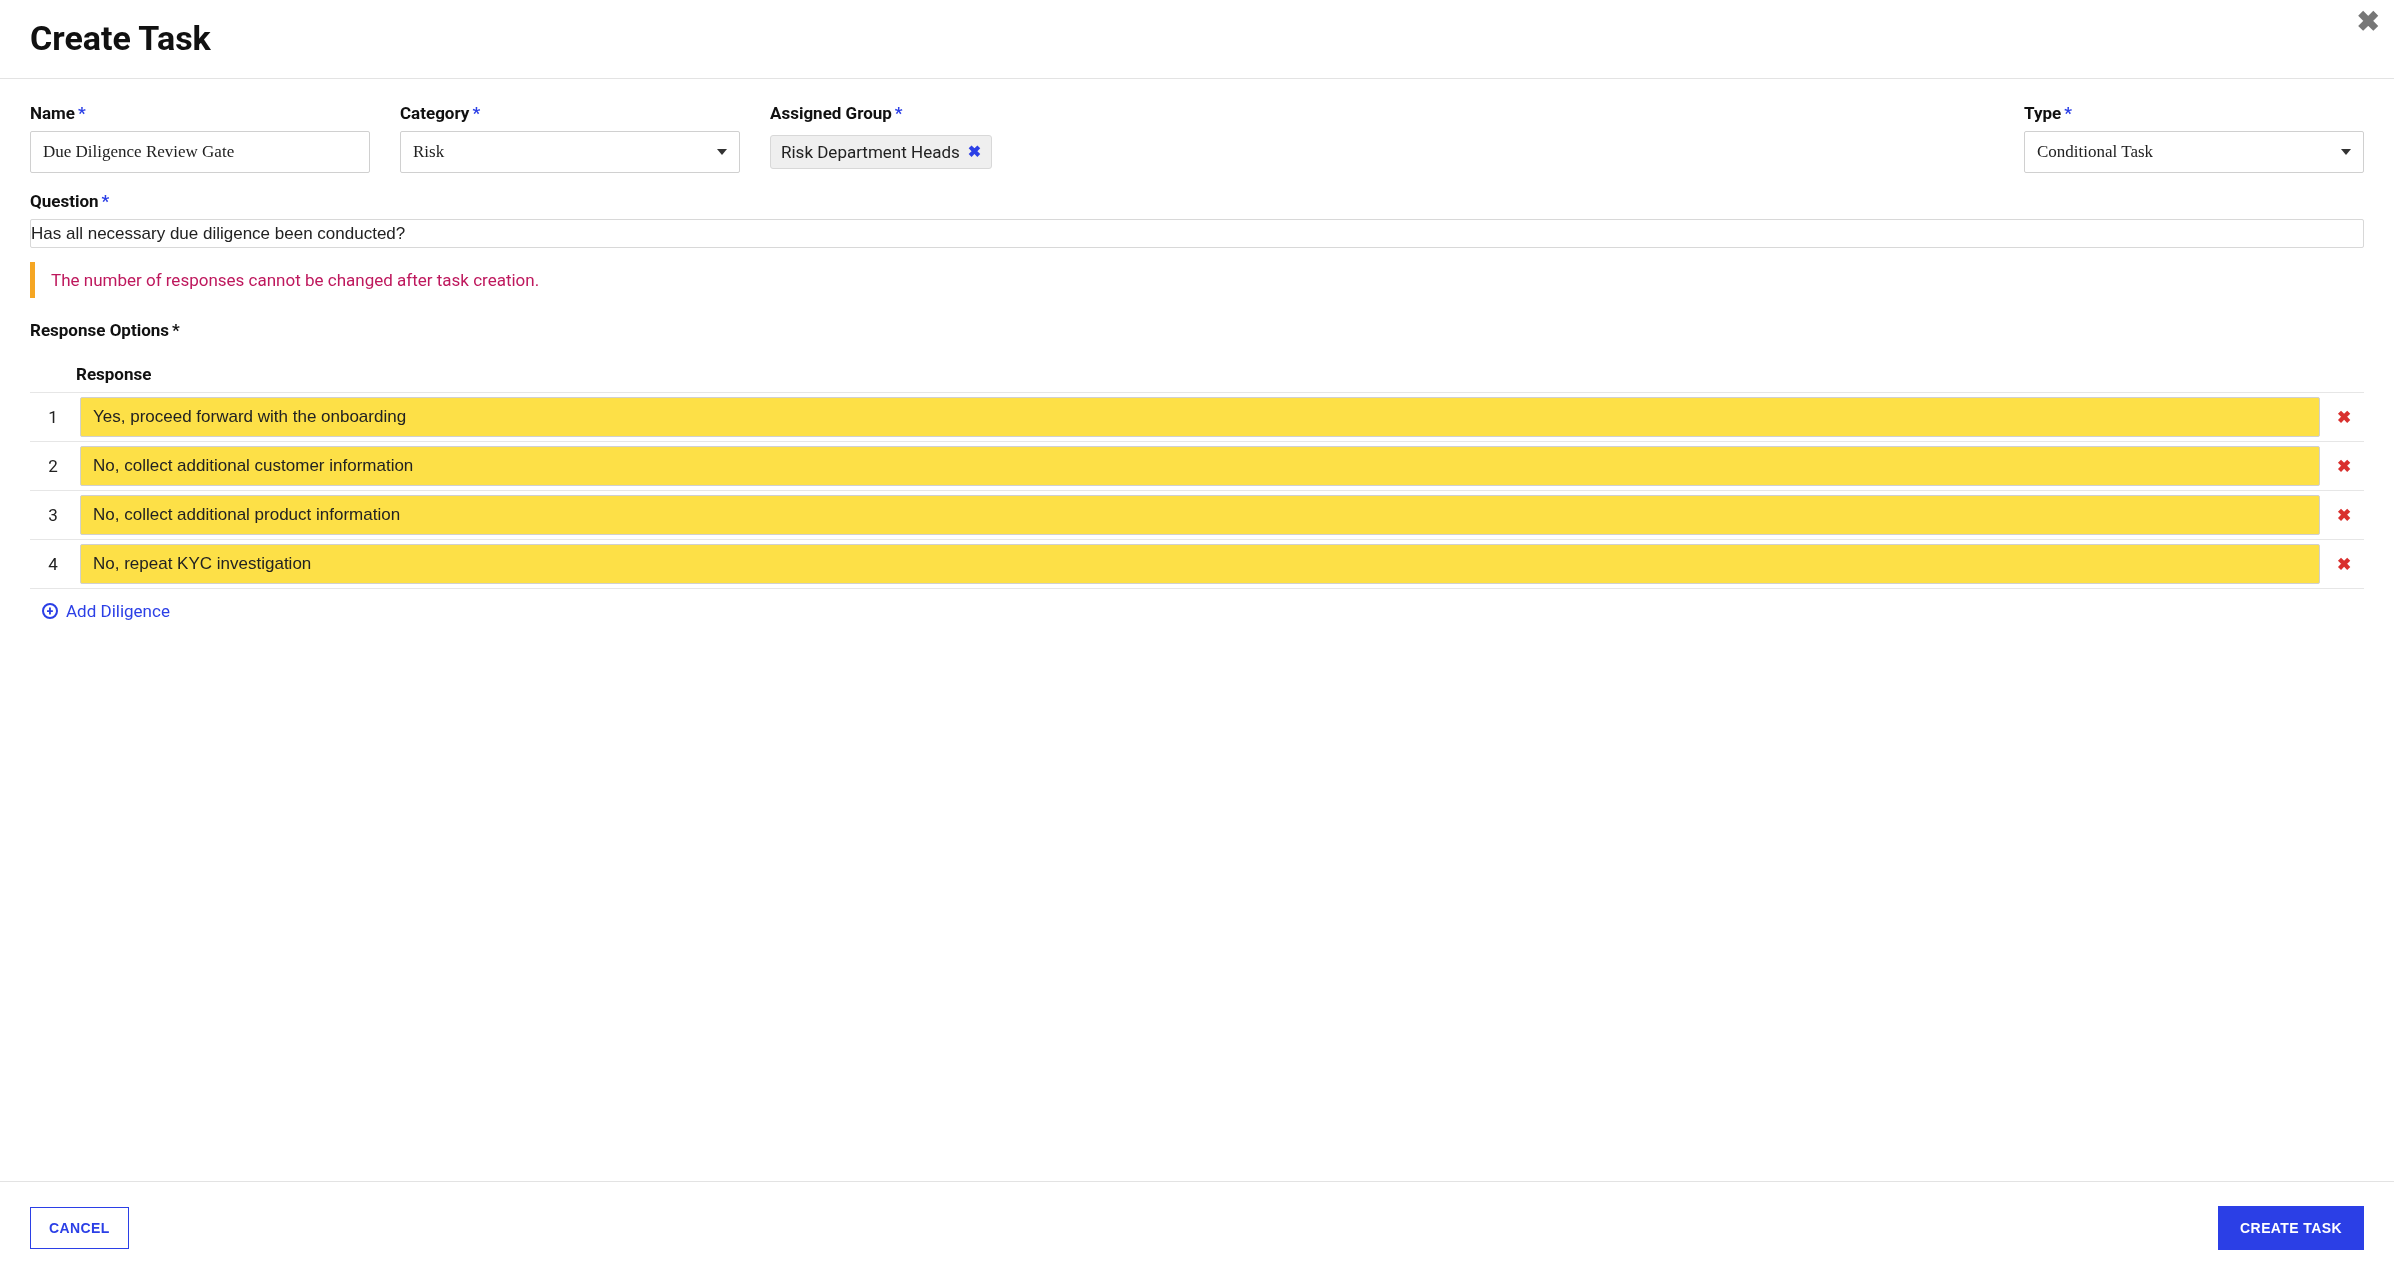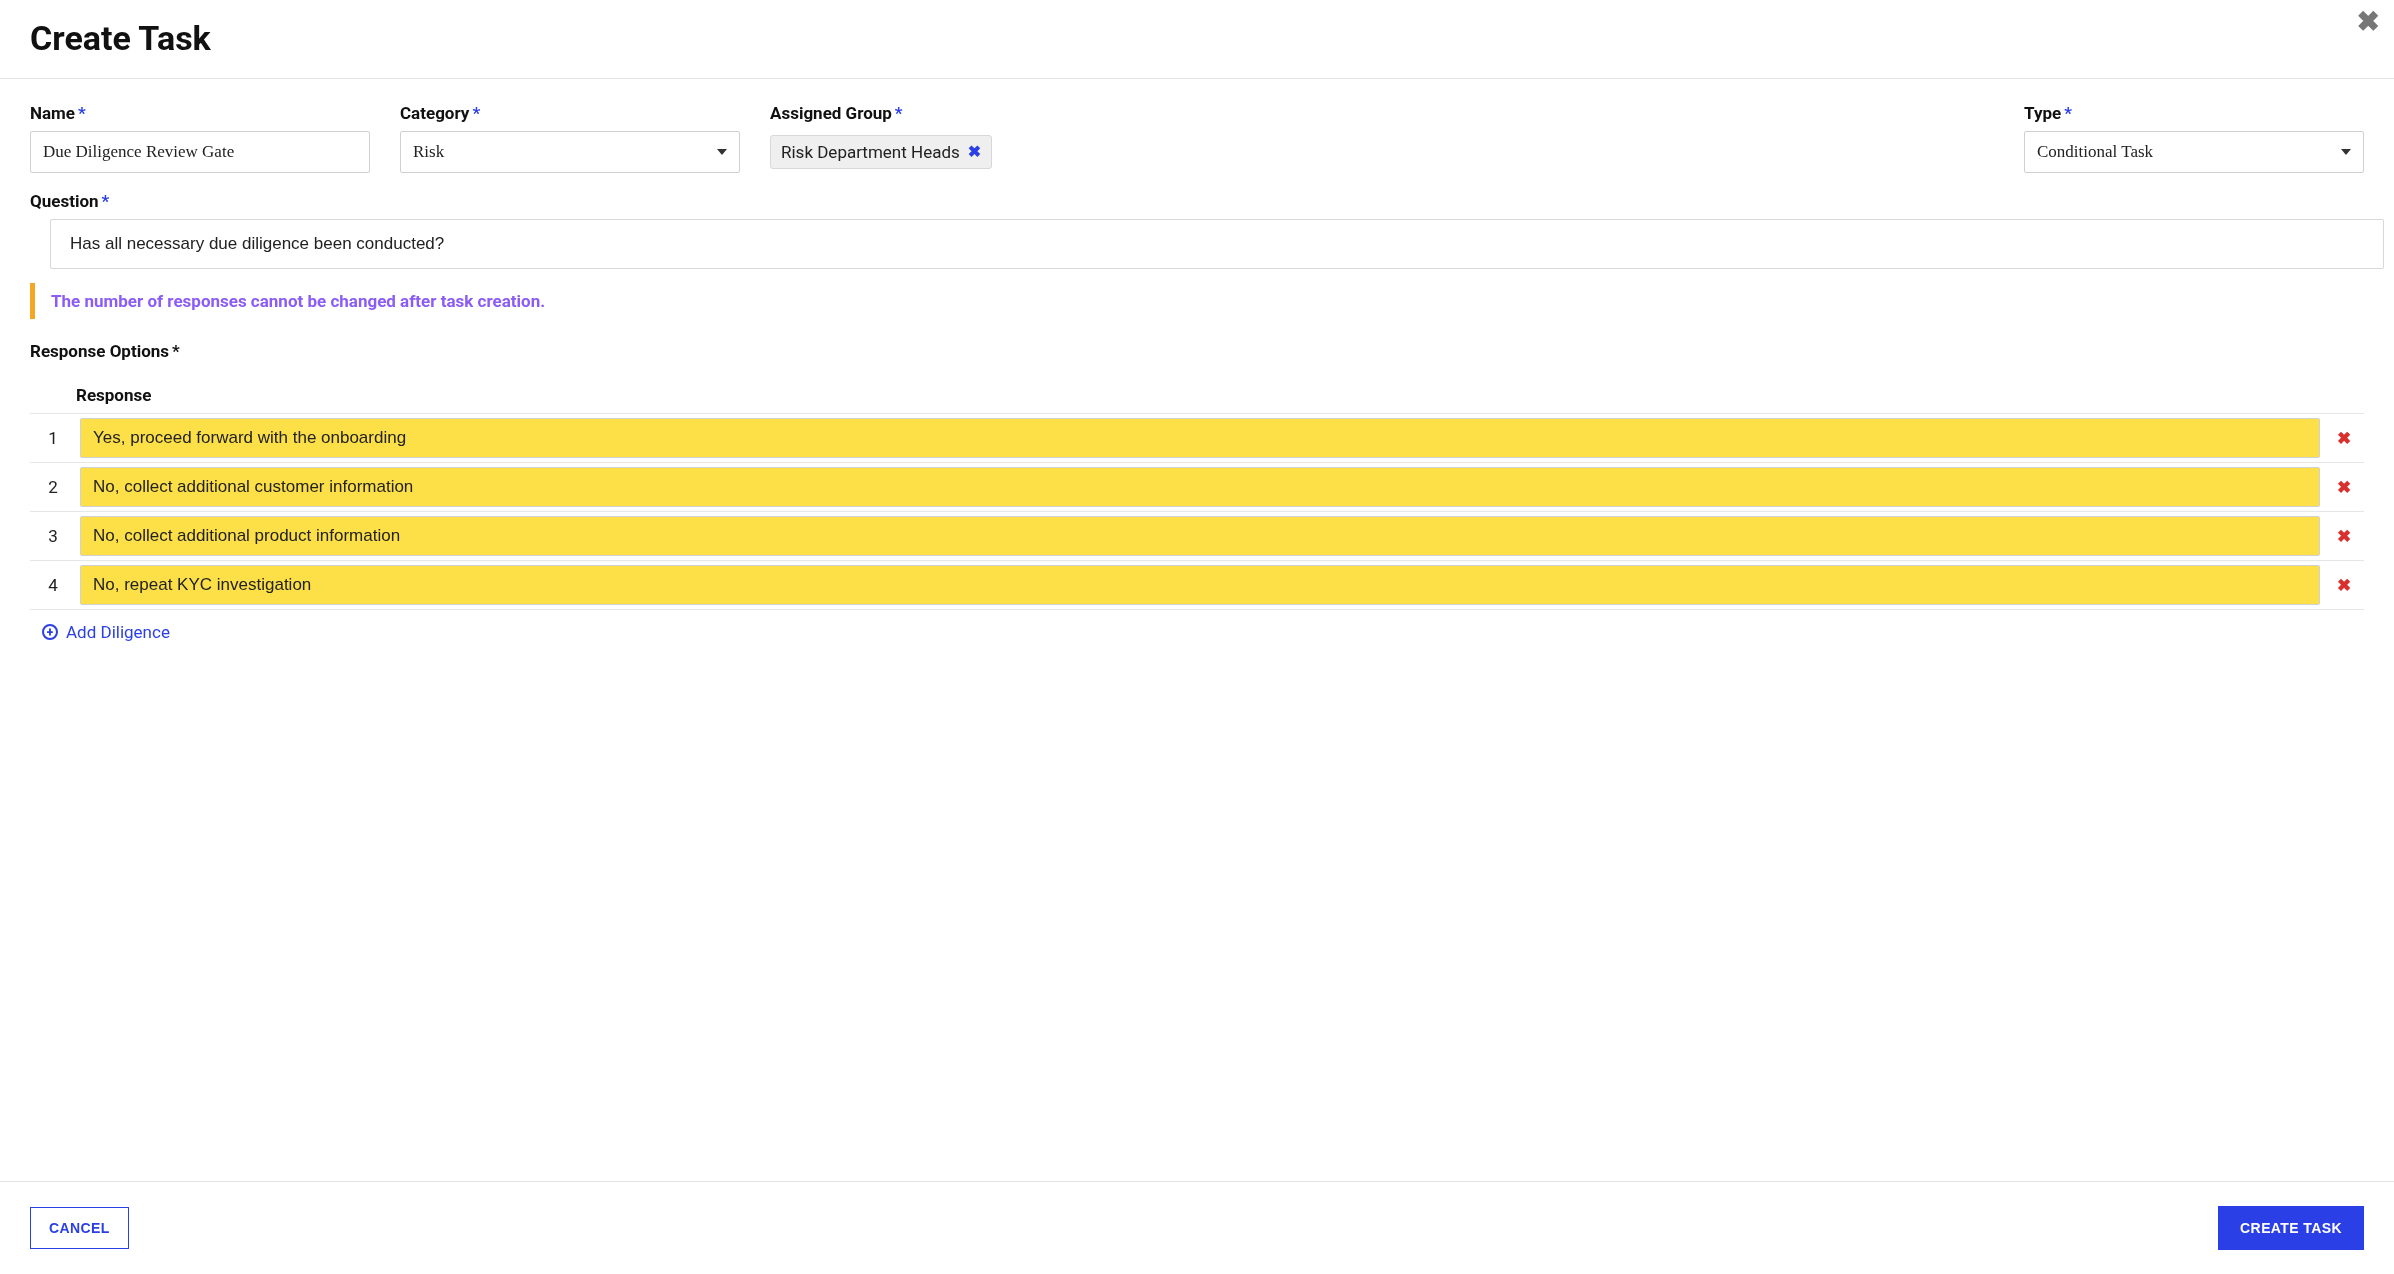--- a/index.html
+++ b/index.html
@@ -99,36 +99,34 @@
   .chip-x {
     color: #2b3fe6;
     font-weight: 900;
     font-size: 16px;
     cursor: pointer;
     line-height: 1;
   }
   .question-row { margin-bottom: 14px; }
   .question-input {
     width: 100%;
-    height: 50px;
+    height: 29px;
     border: 1px solid #d8d8d8;
     border-radius: 2px;
-    padding: 0 19px;
+    padding: 0 0;
     font-size: 17px;
     background: #fff;
     color: #222;
-    margin-left: 20px;
   }
   .alert {
     border-left: 5px solid #f5a623;
     padding: 8px 0 8px 16px;
     font-size: 17px;
-    color: #8b5cf6;
+    color: #be185d;
     margin-bottom: 22px;
-    font-weight: bold;
   }
   .section-title {
     font-weight: 700;
     font-size: 17px;
     margin-bottom: 8px;
   }
   .responses-table { width: 100%; }
   .resp-header {
     display: flex;
     align-items: center;

